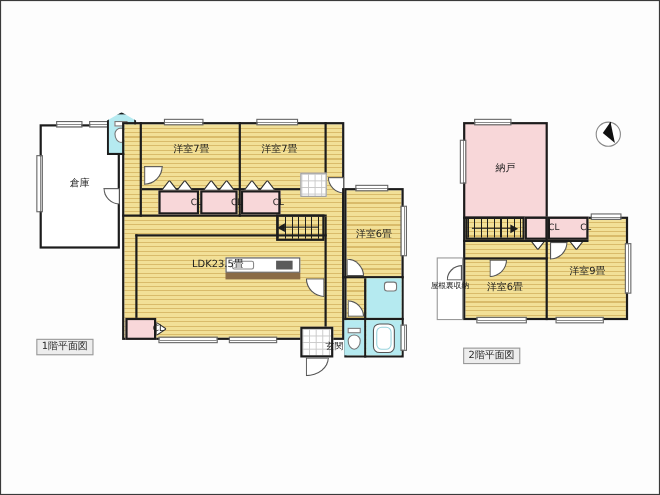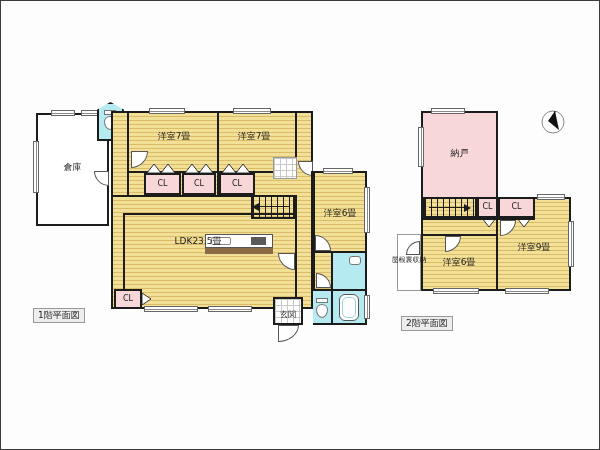--- a/index.html
+++ b/index.html
@@ -13,21 +13,21 @@
   .thin{border-width:1px;border-color:#999;}
   .yellow{background:repeating-linear-gradient(180deg,#f2e097 0 3px,#d9bb6a 3px 4px);}
   .pink{background:#f8d7d9;}
   .cyan{background:#b5eaf0;}
   .white{background:#ffffff;}
   .check{background-color:#fff;background-image:linear-gradient(#c9c9c9 1px,transparent 1px),linear-gradient(90deg,#c9c9c9 1px,transparent 1px);background-size:6px 6px;}
   .wall{position:absolute;background:#1c1c1c;}
   .win-h{position:absolute;box-sizing:border-box;border:1px solid #666;background:linear-gradient(180deg,#fff 0 2px,#8a8a8a 2px 3px,#fff 3px 100%);}
   .win-v{position:absolute;box-sizing:border-box;border:1px solid #666;background:linear-gradient(90deg,#fff 0 2px,#8a8a8a 2px 3px,#fff 3px 100%);}
   .label{position:absolute;font-size:9px;color:#1a1a1a;text-align:center;line-height:1.1;white-space:nowrap;}
-  .label.s{font-size:8px;}
+  .label.s{font-size:8px;margin-left:16px;}
   .label.xs{font-size:7px;}
   .arc{position:absolute;background:#fff;border:1px solid #555;box-sizing:border-box;}
   .arc.tl{border-radius:100% 0 0 0;}
   .arc.tr{border-radius:0 100% 0 0;}
   .arc.bl{border-radius:0 0 0 100%;}
   .arc.br{border-radius:0 0 100% 0;}
   .stairs{position:absolute;box-sizing:border-box;border:2px solid #1c1c1c;
     background:
       repeating-linear-gradient(90deg,#1c1c1c 0 1px,transparent 1px 6px),
       repeating-linear-gradient(180deg,#f2e097 0 3px,#d9bb6a 3px 4px);}
@@ -183,21 +183,21 @@
     <div class="win-v" style="left:567px;top:220px;width:6px;height:46px;"></div>
     <div class="win-h" style="left:536px;top:193px;width:28px;height:6px;"></div>
 
     <div class="label" style="left:420px;top:148px;width:77px;">納戸</div>
     <div class="label s" style="left:476px;top:202px;width:21px;">CL</div>
     <div class="label s" style="left:497px;top:202px;width:37px;">CL</div>
     <div class="label xs" style="left:381px;top:256px;width:54px;">屋根裏収納</div>
     <div class="label" style="left:420px;top:257px;width:76px;">洋室6畳</div>
     <div class="label" style="left:497px;top:242px;width:72px;">洋室9畳</div>
 
-    <div class="caption" style="left:400px;top:315px;">2階平面図</div>
+    <div class="caption" style="left:420px;top:315px;">2階平面図</div>
 
     <svg style="position:absolute;left:539px;top:108px;" width="26" height="26">
       <circle cx="13" cy="13" r="11" fill="#fff" stroke="#888" stroke-width="1"></circle>
       <polygon points="15,2 19,21 8,12" fill="#111"></polygon>
       <line x1="15" y1="2" x2="13" y2="13" stroke="#111" stroke-width="1"></line>
     </svg>
   </div>
 
 </div>
 

